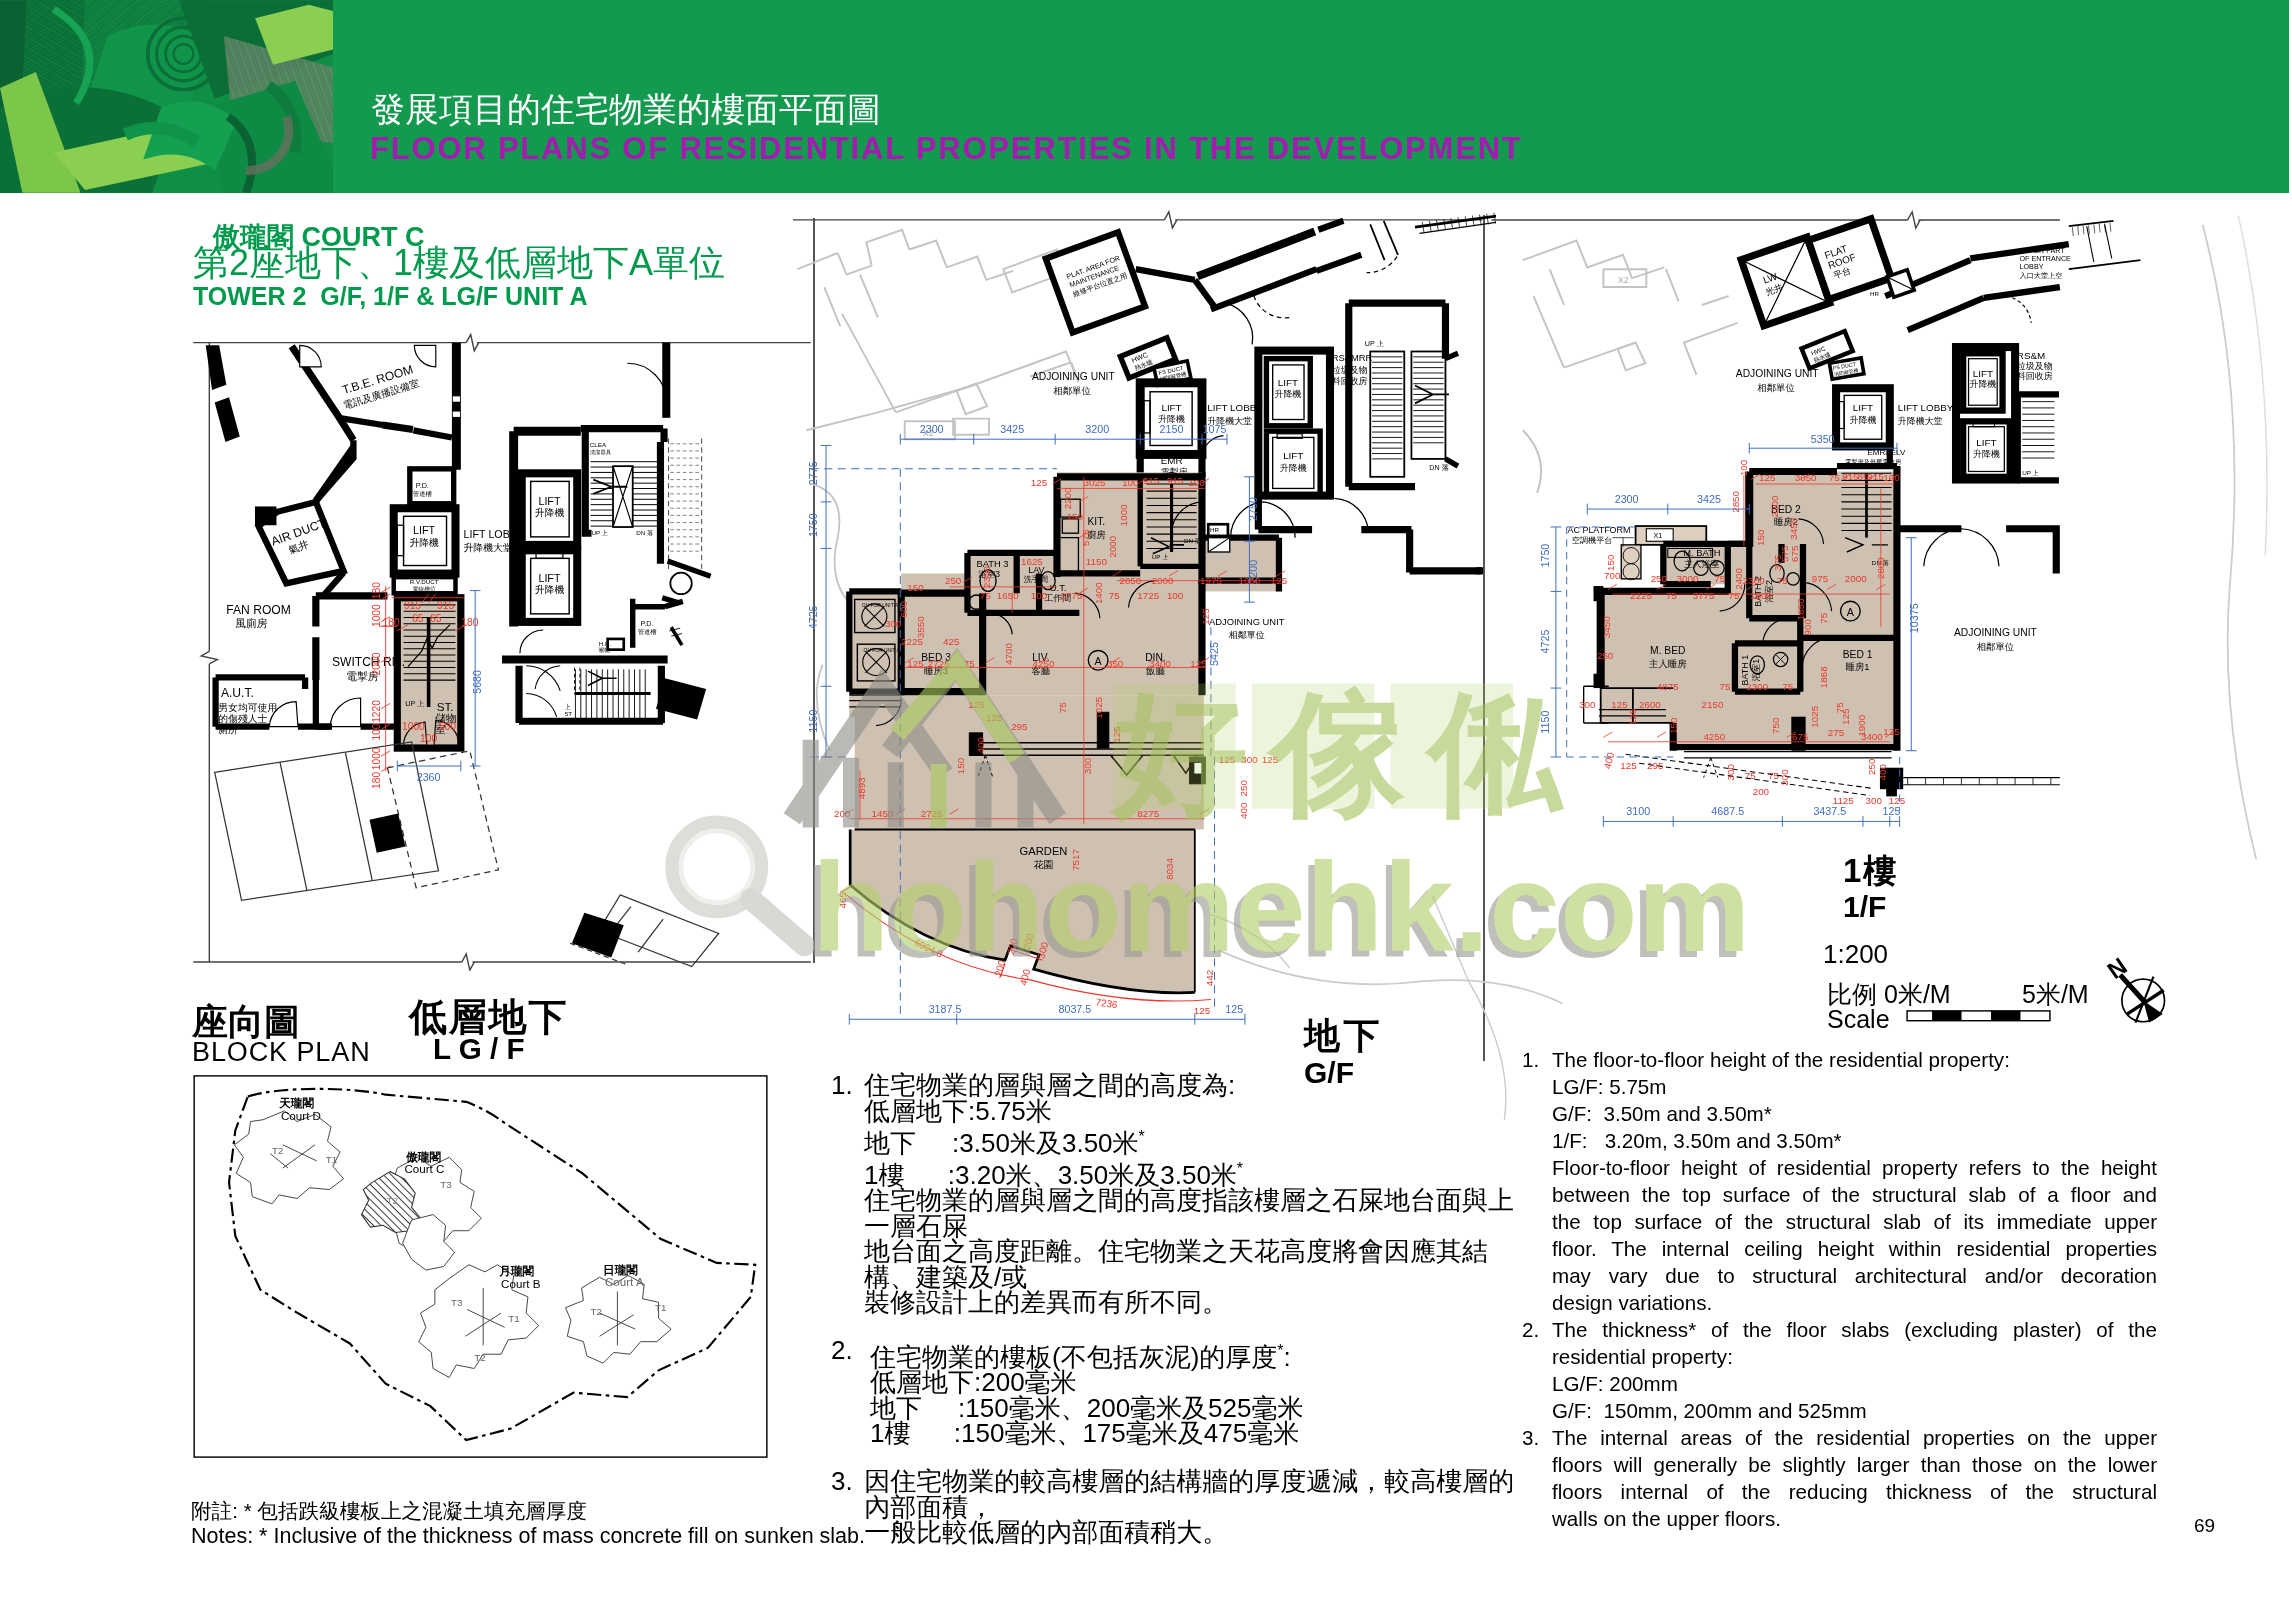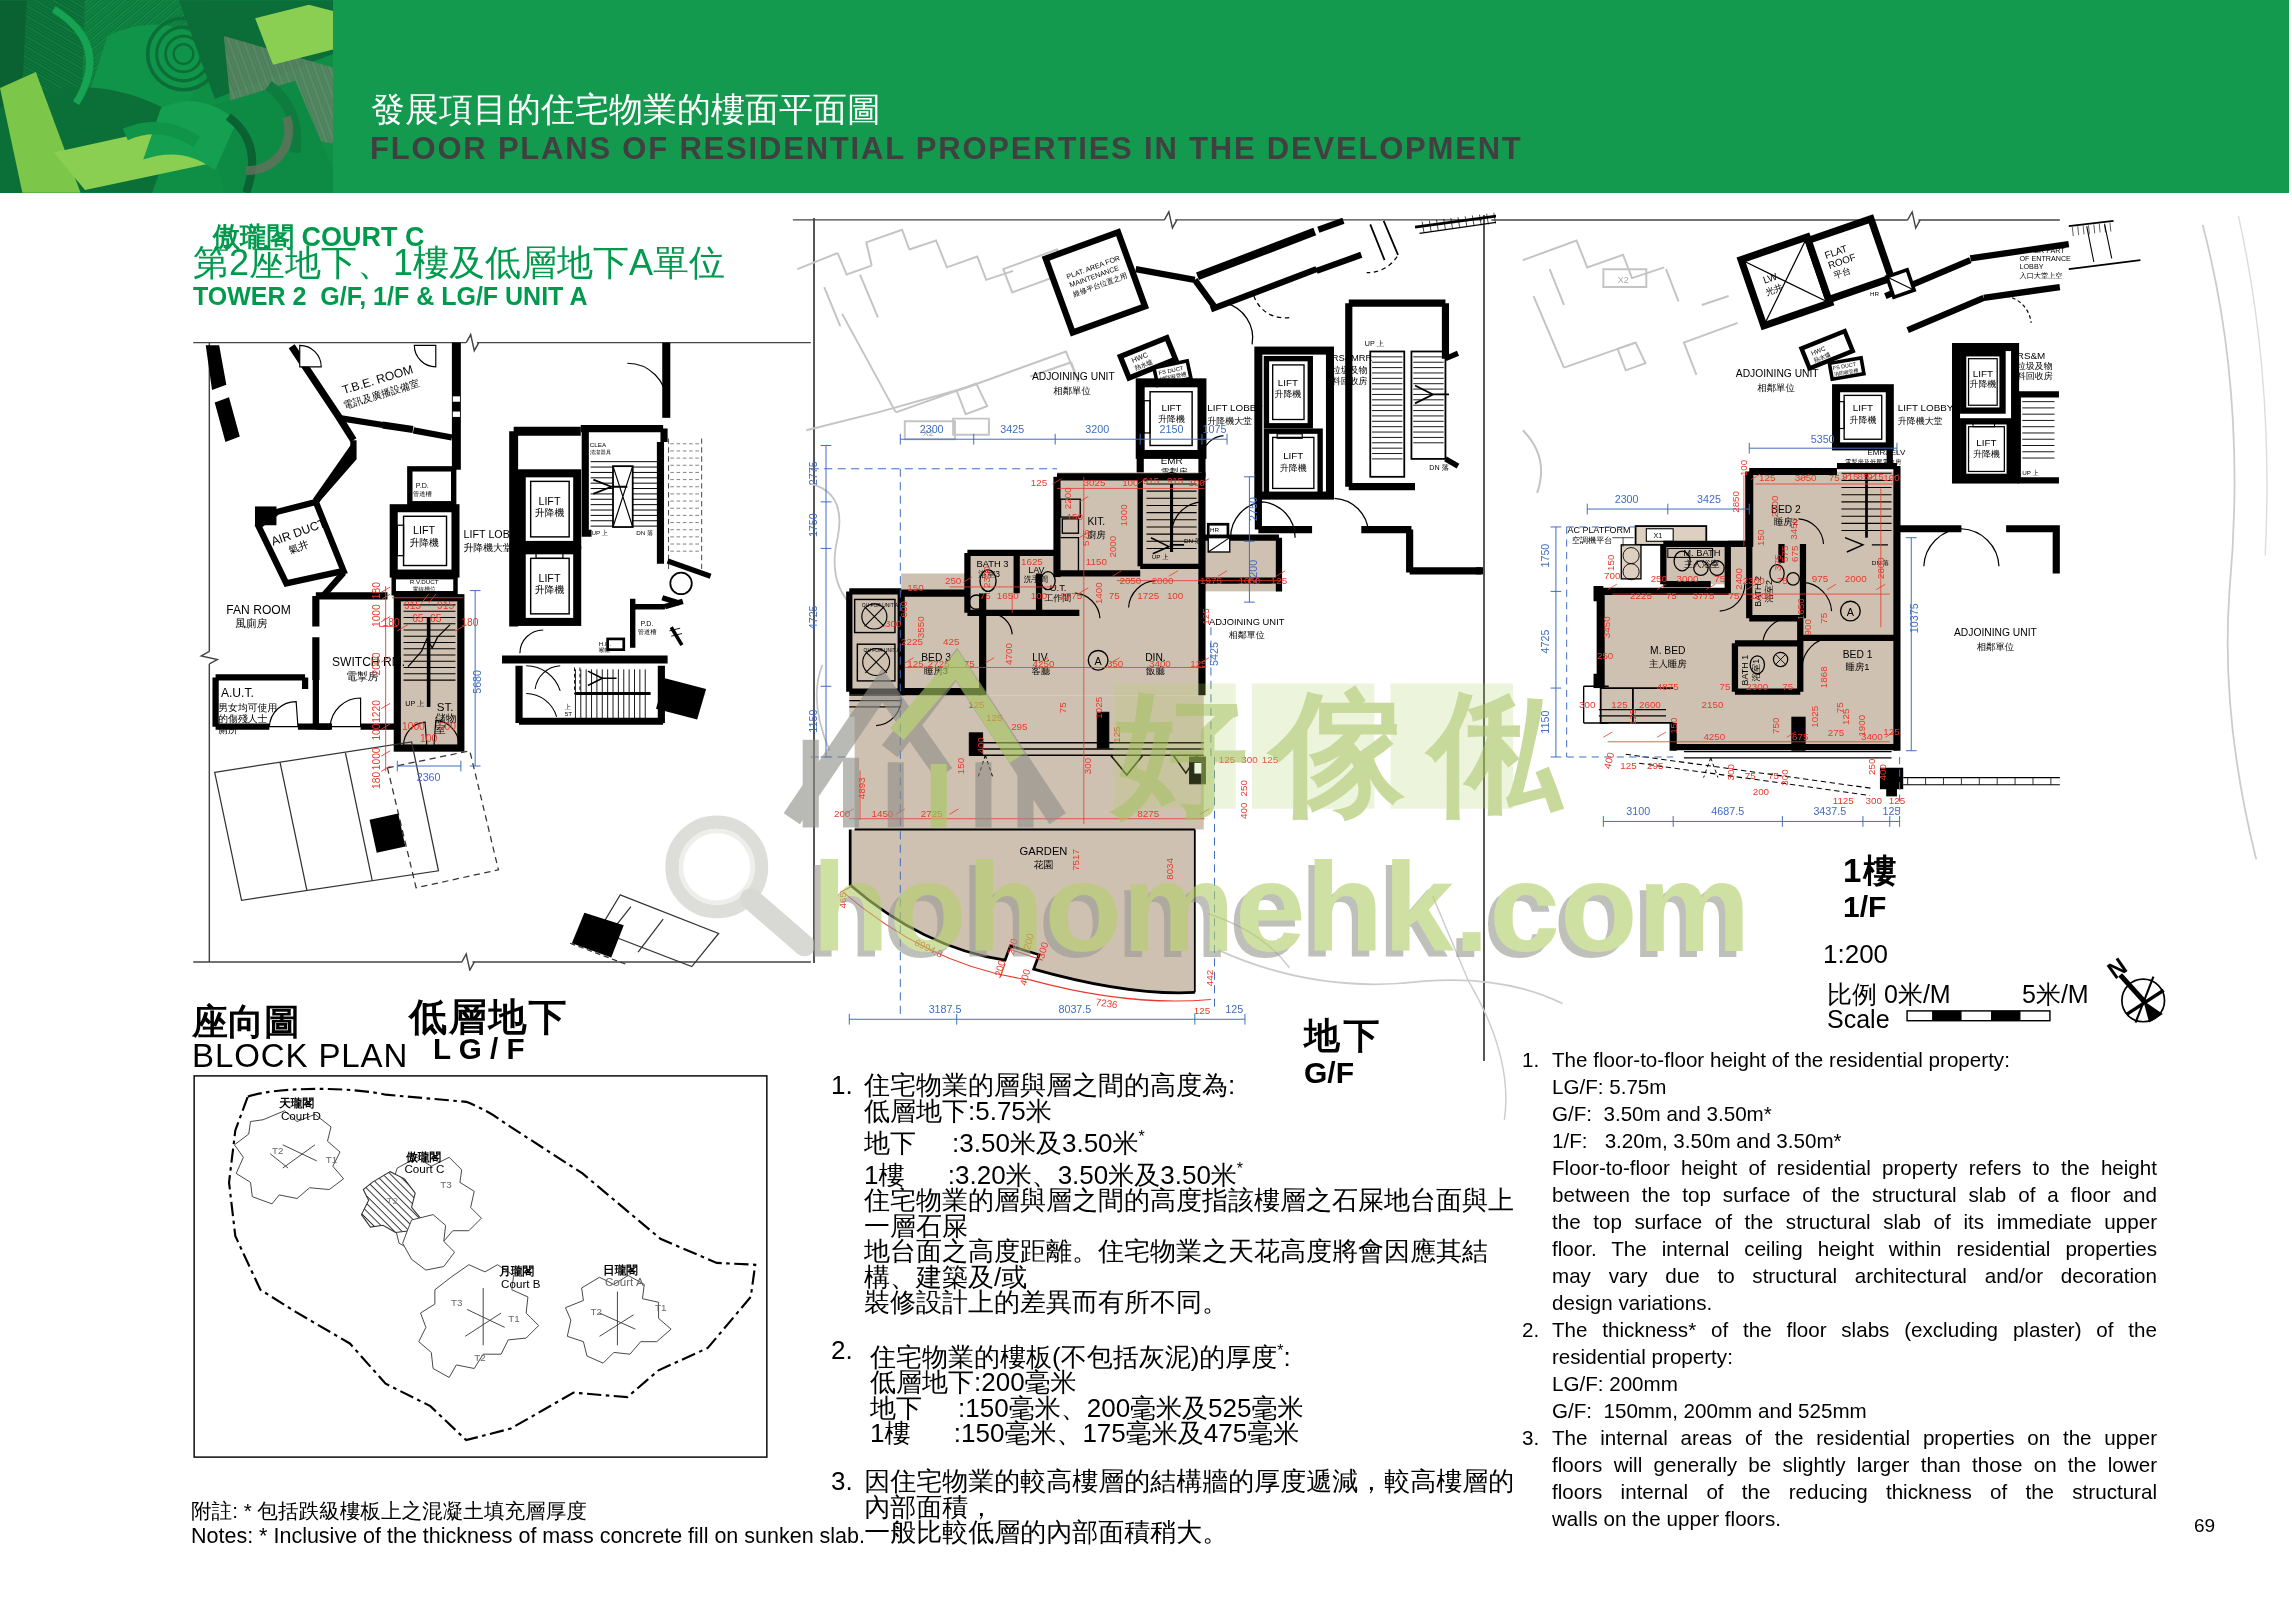--- a/index.html
+++ b/index.html
@@ -49,35 +49,35 @@
 <circle cx="205" cy="60" r="11" fill="none" stroke="#0b6d37" stroke-width="2.5"></circle>
 <path d="M60,10 q65,40 25,105" stroke="#17a354" stroke-width="8" fill="none"></path>
 <path d="M255,130 q40,30 20,85" stroke="#0a6132" stroke-width="9" fill="none"></path>
 <path d="M300,95 q35,25 30,75" stroke="#0d7c3e" stroke-width="12" fill="none"></path>
 <path d="M140,150 q40,-18 80,8" stroke="#0f9449" stroke-width="14" fill="none"></path>
 <path d="M320,130 a45,45 0 0 1 -45,60" stroke="#666f5e" stroke-width="10" fill="none" opacity="0.8"></path>
 </svg>
 
 <div class="abs" style="left:371px;top:87px;width:1254px;color:#fff;font-size:34px;letter-spacing:0px;">發展項目的住宅物業的樓面平面圖</div>
 
-<div class="abs" style="left:370px;top:131px;width:1612px;color:#404040;font-size:31px;font-weight:bold;letter-spacing:1.8px;">FLOOR PLANS OF RESIDENTIAL PROPERTIES IN THE DEVELOPMENT</div>
+<div class="abs" style="left:370px;top:131px;width:1612px;color:#a21caf;font-size:31px;font-weight:bold;letter-spacing:1.8px;">FLOOR PLANS OF RESIDENTIAL PROPERTIES IN THE DEVELOPMENT</div>
 
 <div class="abs grn" style="left:193px;top:219px;font-size:27px;font-weight:bold;margin-left:20px;">傲瓏閣 COURT C</div>
 <div class="abs grn" style="left:193px;top:248px;font-size:36px;line-height:30px;">第2座地下、1樓及低層地下A單位</div>
 <div class="abs grn" style="left:193px;top:282px;font-size:25px;font-weight:bold;">TOWER 2&nbsp;&nbsp;G/F, 1/F &amp; LG/F UNIT A</div>
 
 <div class="abs" style="left:813px;top:218px;width:1.8px;height:745px;background:#555;"></div>
 
 <div class="abs" style="left:1483px;top:215px;width:1.8px;height:846px;background:#555;"></div>
 
 <div class="abs" style="left:409px;top:992px;font-size:38px;font-weight:bold;letter-spacing:1.8px;">低層地下</div>
 <div class="abs" style="left:433px;top:1032px;font-size:29.6px;font-weight:bold;letter-spacing:0px;">L G / F</div>
 
 <div class="abs" style="left:192px;top:998px;font-size:36px;font-weight:bold;">座向圖</div>
-<div class="abs" style="left:192px;top:1037px;font-size:33px;letter-spacing:0.9px;">BLOCK PLAN</div>
+<div class="abs" style="left:192px;top:1037px;font-size:27px;letter-spacing:0.9px;">BLOCK PLAN</div>
 
 <div class="abs" style="left:1304px;top:1012px;font-size:36px;font-weight:bold;letter-spacing:3.6px;">地下</div>
 <div class="abs" style="left:1304px;top:1048px;font-size:30px;font-weight:bold;margin-top:8px;">G/F</div>
 
 <div class="abs" style="left:1843px;top:849px;font-size:33px;font-weight:bold;letter-spacing:1.8px;">1樓</div>
 <div class="abs" style="left:1843px;top:890px;font-size:30px;font-weight:bold;">1/F</div>
 
 <div class="abs" style="left:1823px;top:939px;font-size:26px;">1:200</div>
 
 <div class="abs" style="left:1827px;top:978px;font-size:25px;">比例</div>

